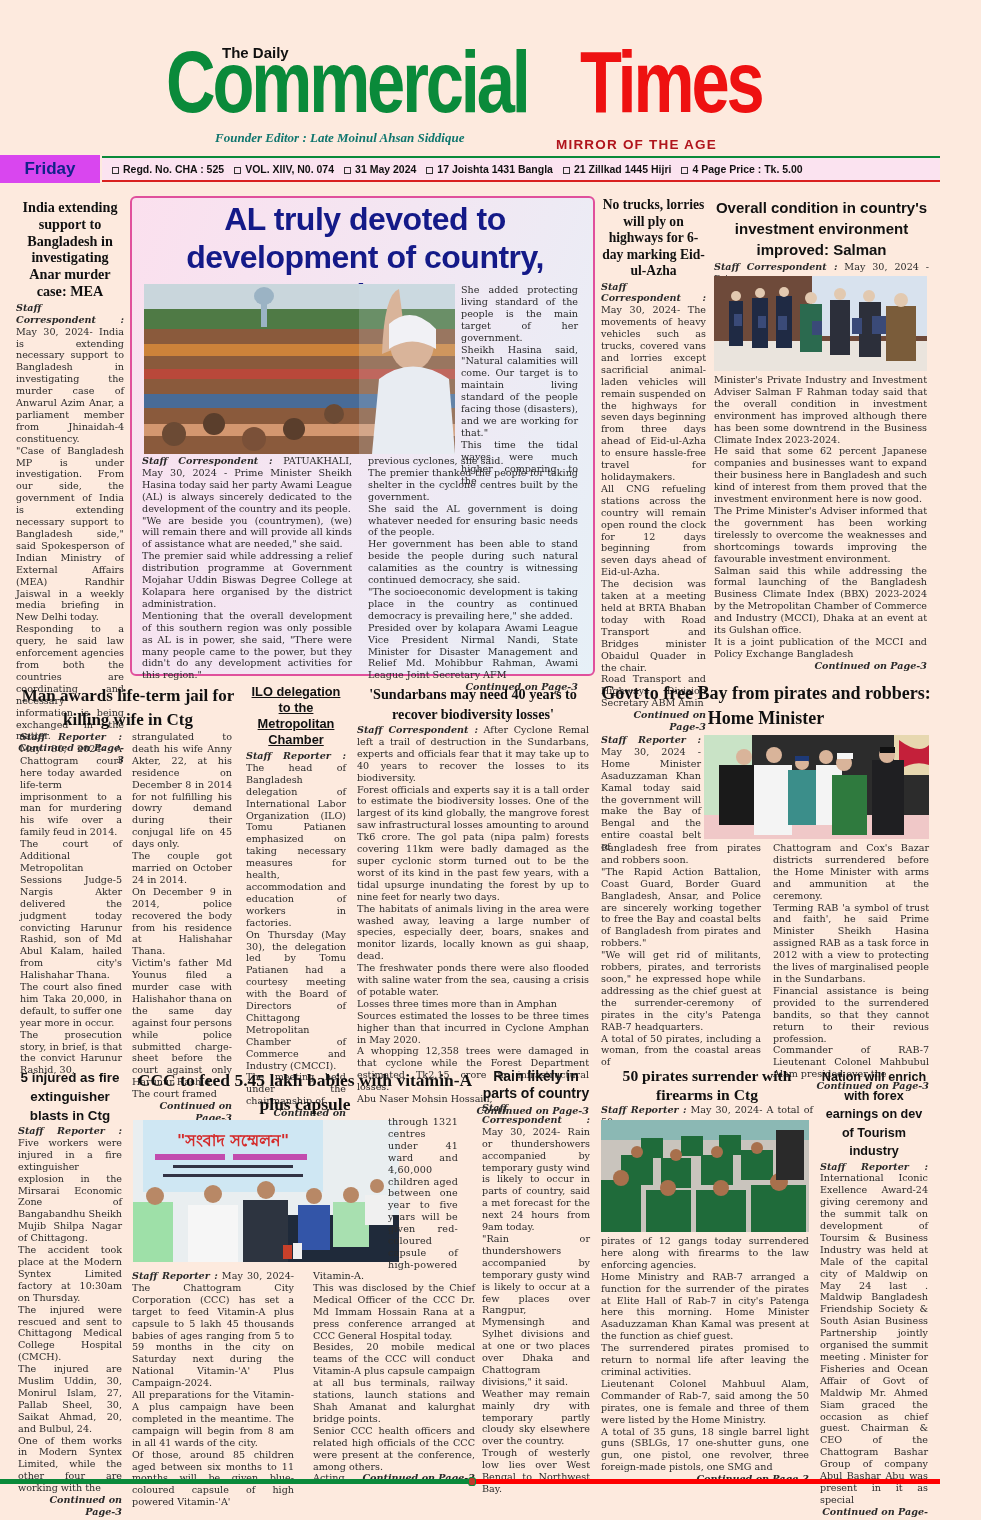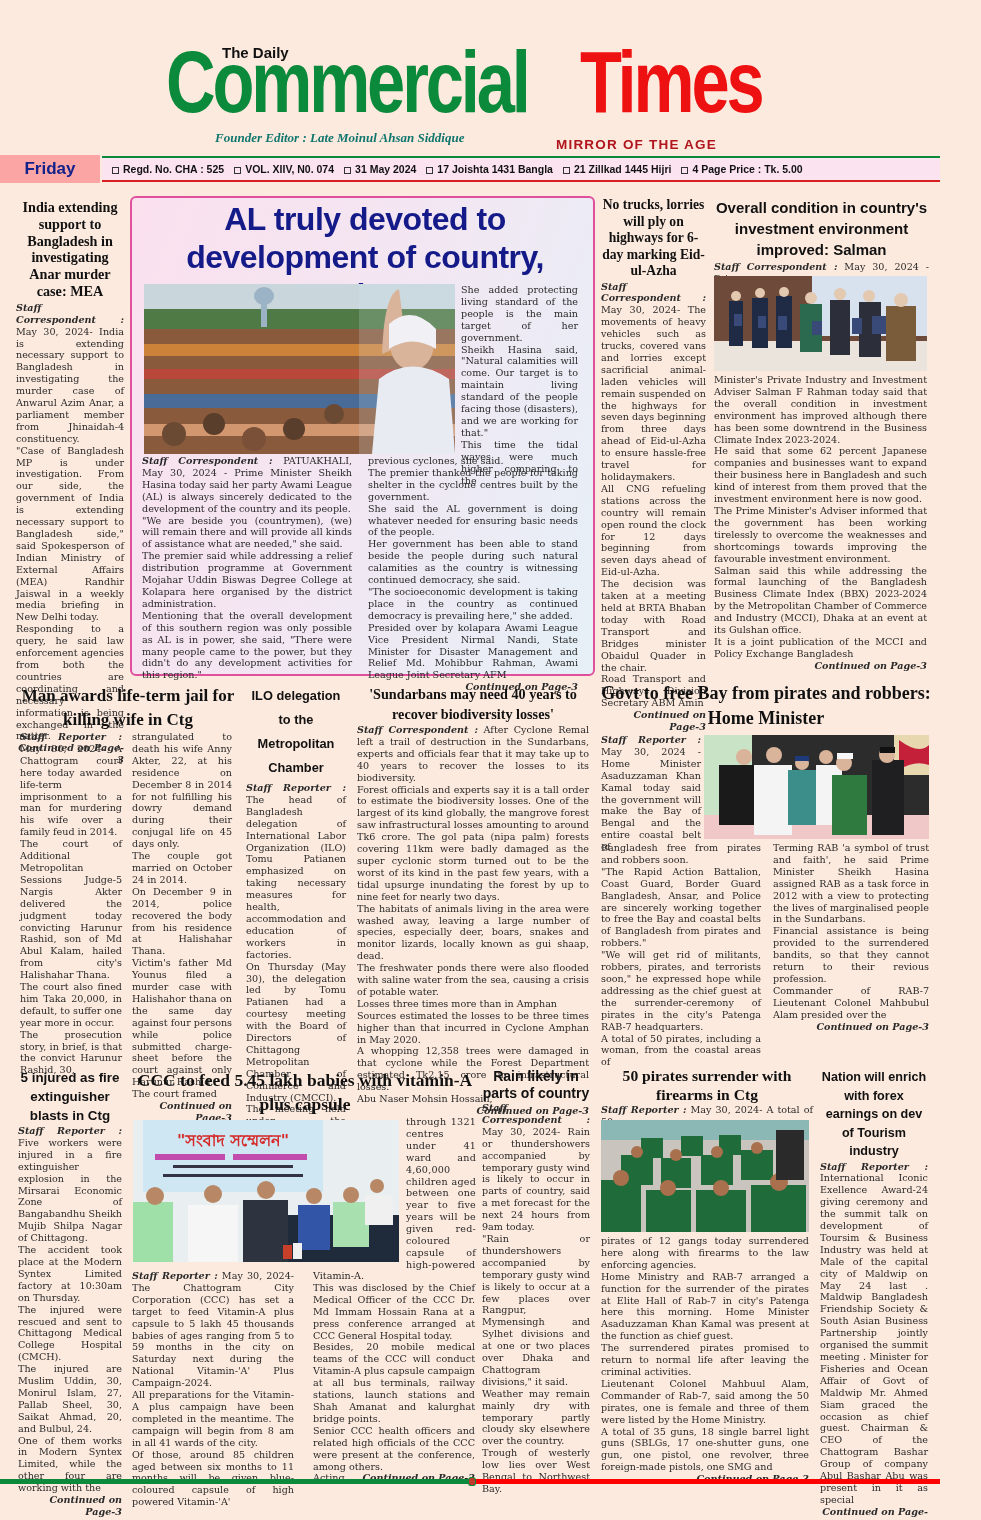--- a/index.html
+++ b/index.html
@@ -9,21 +9,21 @@
   .abs { position: absolute; }
 
   
   .the-daily { left: 222px; top: 44px; font-family: "Liberation Sans", sans-serif; font-weight: bold; font-size: 15px; color: #111; }
   .title-commercial { left: 166px; top: 38px; font-family: "Liberation Sans", sans-serif; font-weight: bold; font-size: 88px; color: #0a8a3a; letter-spacing: -4px; transform: scaleX(0.78); transform-origin: left top; line-height: 1; }
   .title-times { left: 580px; top: 38px; font-family: "Liberation Sans", sans-serif; font-weight: bold; font-size: 88px; color: #ee1111; letter-spacing: -4px; transform: scaleX(0.78); transform-origin: left top; line-height: 1; }
   .founder { left: 215px; top: 130px; font-family: "Liberation Serif", serif; font-style: italic; font-weight: bold; font-size: 13px; color: #0f766e; }
   .motto { left: 556px; top: 137px; font-family: "Liberation Sans", sans-serif; font-weight: bold; font-size: 13.5px; color: #b0141c; letter-spacing: 1.2px; }
 
   .infobar { left: 0; top: 155px; width: 940px; height: 28px; }
-  .friday-box { position: absolute; left: 0; top: 0; width: 100px; height: 28px; background: #fca5a5; display: flex; align-items: center; justify-content: center; font-family: "Liberation Sans", sans-serif; font-weight: bold; font-size: 17px; color: #12228a; }
+  .friday-box { position: absolute; left: 0; top: 0; width: 100px; height: 28px; background: #d946ef; display: flex; align-items: center; justify-content: center; font-family: "Liberation Sans", sans-serif; font-weight: bold; font-size: 17px; color: #12228a; }
   .info-strip { position: absolute; left: 102px; top: 1px; width: 838px; height: 26px; background: #fbe3f0; border-top: 2px solid #0a8a3a; border-bottom: 2px solid #d92020; display: flex; align-items: center; gap: 10px; padding-left: 10px; font-family: "Liberation Sans", sans-serif; font-weight: bold; font-size: 10.5px; color: #111; white-space: nowrap; }
   .info-strip .sq { display: inline-block; width: 7px; height: 7px; border: 1px solid #333; margin-right: 4px; vertical-align: middle; }
 
   
   .headline { font-family: "Liberation Serif", serif; font-weight: bold; text-align: center; color: #111; line-height: 1.15; }
   .headline-condensed { font-family: "Liberation Sans", sans-serif; font-weight: bold; text-align: center; color: #111; line-height: 1.15; transform-origin: center top; }
   .body { font-size: 9.6px; line-height: 11.9px; text-align: justify; color: #2a2a2a; }
   .body p { margin: 0; }
   .byline { font-weight: bold; font-style: italic; }
   .cont { font-style: italic; font-weight: bold; text-align: right; display: block; }
@@ -193,21 +193,21 @@
 <div class="abs body" style="left:132px; top:731px; width:100px;">
   <p>strangulated to death his wife Anny Akter, 22, at his residence on December 8 in 2014 for not fulfilling his dowry demand during their conjugal life on 45 days only.</p>
   <p>The couple got married on October 24 in 2014.</p>
   <p>On December 9 in 2014, police recovered the body from his residence at Halishahar Thana.</p>
   <p>Victim's father Md Younus filed a murder case with Halishahor thana on the same day against four persons while police submitted charge-sheet before the court against only Harunur Rashid.</p>
   <p>The court framed</p>
   <span class="cont">Continued on Page-3</span>
 </div>
 
 <div class="abs" style="left:246px; top:684px; width:100px;">
-  <div class="headline-condensed" style="font-size:12.8px; line-height:24px;">ILO delegation to the Metropolitan Chamber</div>
+  <div class="headline-condensed" style="font-size:12.8px; line-height:16px;text-decoration:underline;">ILO delegation to the Metropolitan Chamber</div>
   <div class="body" style="margin-top:2px;">
     <p><span class="byline">Staff Reporter :</span> <span>The head of Bangladesh delegation of International Labor Organization (ILO) Tomu Patianen emphasized on taking necessary measures for health, accommodation and education of workers in factories.</span></p>
     <p>On Thursday (May 30), the delegation led by Tomu Patianen had a courtesy meeting with the Board of Directors of Chittagong Metropolitan Chamber of Commerce and Industry (CMCCI).</p>
     <p>The meeting held under the chairmanship of</p>
     <span class="cont">Continued on Page-3</span>
   </div>
 </div>
 
 <div class="abs" style="left:357px; top:684px; width:232px;">
   <div class="headline" style="font-size:14.2px; line-height:20px;">'Sundarbans may need 40 years to recover biodiversity losses'</div>
@@ -255,20 +255,21 @@
     <rect x="176" y="12" width="15" height="6" fill="#111"></rect>
   </svg>
 </div>
 <div class="abs body" style="left:601px; top:842px; width:160px;">
   <p>Bangladesh free from pirates and robbers soon.</p>
   <p>"The Rapid Action Battalion, Coast Guard, Border Guard Bangladesh, Ansar, and Police are sincerely working together to free the Bay and coastal belts of Bangladesh from pirates and robbers."</p>
   <p>"We will get rid of militants, robbers, pirates, and terrorists soon," he expressed hope while addressing as the chief guest at the surrender-ceremony of pirates in the city's Patenga RAB-7 headquarters.</p>
   <p>A total of 50 pirates, including a woman, from the coastal areas of</p>
 </div>
 <div class="abs body" style="left:773px; top:842px; width:156px;">
+  <p>Chattogram and Cox's Bazar districts surrendered before the Home Minister with arms and ammunition at the ceremony.</p>
   <p>Terming RAB 'a symbol of trust and faith', he said Prime Minister Sheikh Hasina assigned RAB as a task force in 2012 with a view to protecting the lives of marginalised people in the Sundarbans.</p>
   <p>Financial assistance is being provided to the surrendered bandits, so that they cannot return to their revious profession.</p>
   <p><span>Commander of RAB-7 Lieutenant Colonel Mahbubul Alam presided over the</span> <span class="cont-inline">Continued on Page-3</span></p>
 </div>
 
 <div class="abs" style="left:18px; top:1068px; width:104px;">
   <div class="headline-condensed" style="font-size:13.4px; line-height:19px;">5 injured as fire extinguisher blasts in Ctg</div>
   <div class="body">
     <p><span class="byline">Staff Reporter :</span> <span>Five workers were injured in a fire extinguisher explosion in the Mirsarai Economic Zone of Bangabandhu Sheikh Mujib Shilpa Nagar of Chittagong.</span></p>
     <p>The accident took place at the Modern Syntex Limited factory at 10:30am on Thursday.</p>
@@ -303,21 +304,21 @@
         <circle cx="80" cy="74" r="9"></circle>
         <circle cx="133" cy="70" r="9"></circle>
         <circle cx="181" cy="76" r="8"></circle>
         <circle cx="218" cy="75" r="8"></circle>
         <circle cx="244" cy="66" r="7"></circle>
       </g>
     <rect x="150" y="125" width="9" height="14" fill="#c8402a"></rect>
     <rect x="160" y="123" width="9" height="16" fill="#f0f0f0"></rect>
   </svg>
 </div>
-<div class="abs body" style="left:406px; top:1116px; width:70px; letter-spacing:0.2px;">through 1321 centres under 41 ward and 4,60,000 children aged between one year to five years will be given red-coloured capsule of high-powered</div>
+<div class="abs body" style="left:388px; top:1116px; width:70px; letter-spacing:0.2px;">through 1321 centres under 41 ward and 4,60,000 children aged between one year to five years will be given red-coloured capsule of high-powered</div>
 <div class="abs body" style="left:132px; top:1270px; width:162px;">
   <p><span class="byline">Staff Reporter :</span> <span>May 30, 2024- The Chattogram City Corporation (CCC) has set a target to feed Vitamin-A plus capsule to 5 lakh 45 thousands babies of ages ranging from 5 to 59 months in the city on Saturday next during the National Vitamin-'A' Plus Campaign-2024.</span></p>
   <p>All preparations for the Vitamin-A plus campaign have been completed in the meantime. The campaign will begin from 8 am in all 41 wards of the city.</p>
   <p>Of those, around 85 children aged between six months to 11 months will be given blue-coloured capsule of high powered Vitamin-'A'</p>
 </div>
 <div class="abs body" style="left:313px; top:1270px; width:162px;">
   <p>Vitamin-A.</p>
   <p>This was disclosed by the Chief Medical Officer of the CCC Dr. Md Immam Hossain Rana at a press conference arranged at CCC General Hospital today.</p>
   <p>Besides, 20 mobile medical teams of the CCC will conduct Vitamin-A plus capsule campaign at all bus terminals, railway stations, launch stations and Shah Amanat and kalurghat bridge points.</p>
   <p>Senior CCC health officers and related high officials of the CCC were present at the conference, among others.</p>

